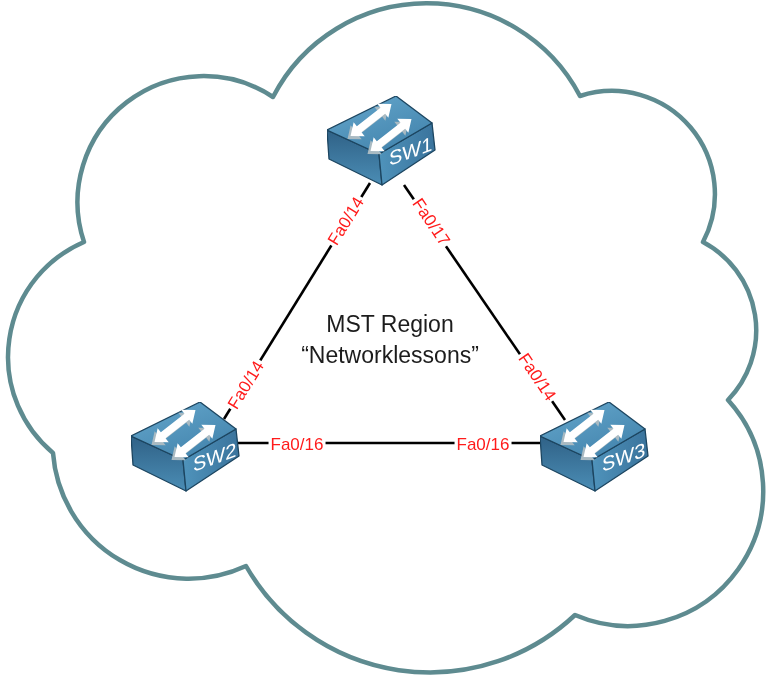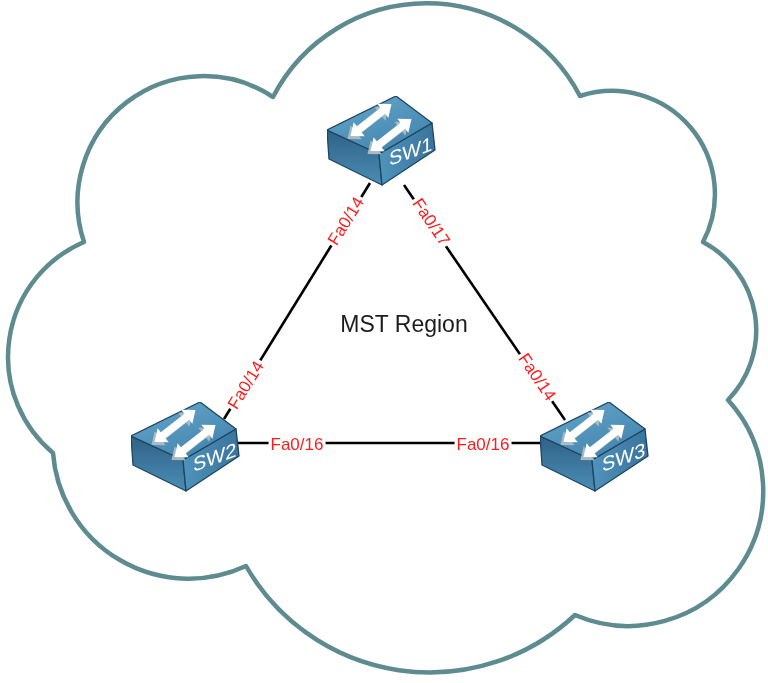--- a/index.html
+++ b/index.html
@@ -10,21 +10,21 @@
   #bg-layer{position:absolute;left:0;top:0;}
   .switch{position:absolute;width:112px;height:92px;}
   .sw-label{
     font-family:"Liberation Sans",sans-serif;font-size:20px;fill:#ffffff;
   }
   .iface{
     position:absolute;font-size:17px;color:#ff1b1b;background:#ffffff;
     padding:0 2px;white-space:nowrap;line-height:19px;
   }
   .region-title{
-    position:absolute;left:404px;top:309px;transform:translateX(-50%);
+    position:absolute;left:390px;top:309px;transform:translateX(-50%);
     text-align:center;font-size:23px;line-height:31px;color:#1c1c1c;white-space:nowrap;
   }
 </style>
 </head>
 <body>
 
 <div id="stage">
 
   <svg width="0" height="0" style="position:absolute" aria-hidden="true">
     <defs>
@@ -96,15 +96,16 @@
   <div class="iface" style="left:246px;top:385px;transform:translate(-50%,-50%) rotate(-58.5deg);">Fa0/14</div>
 
   <div class="iface" style="left:537px;top:377px;transform:translate(-50%,-50%) rotate(56deg);">Fa0/14</div>
 
   <div class="iface" style="left:297px;top:444px;transform:translate(-50%,-50%);">Fa0/16</div>
 
   <div class="iface" style="left:483px;top:444px;transform:translate(-50%,-50%);">Fa0/16</div>
 
   <div class="region-title">
     <div>MST Region</div>
+    <div>“Networklessons”</div>
   </div>
 
 </div>
 
 </body></html>

